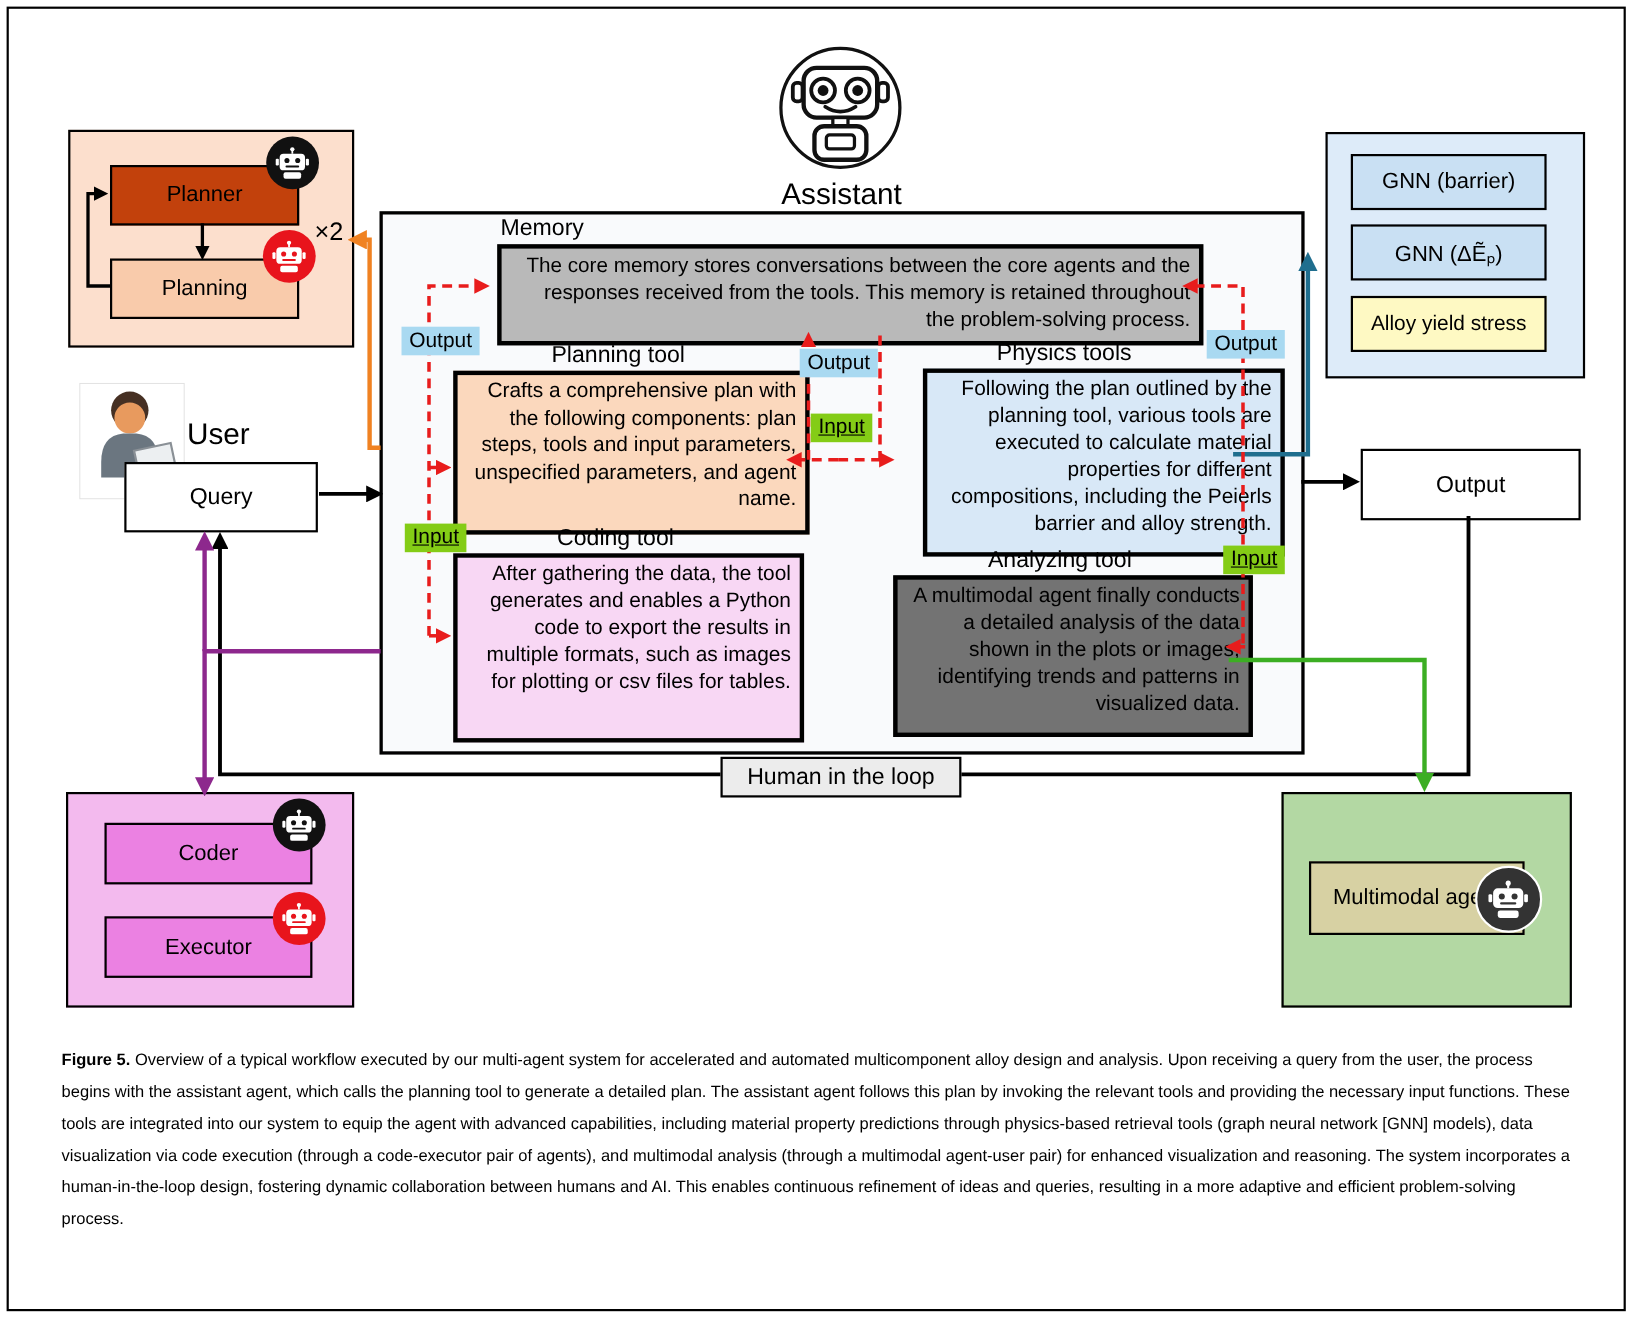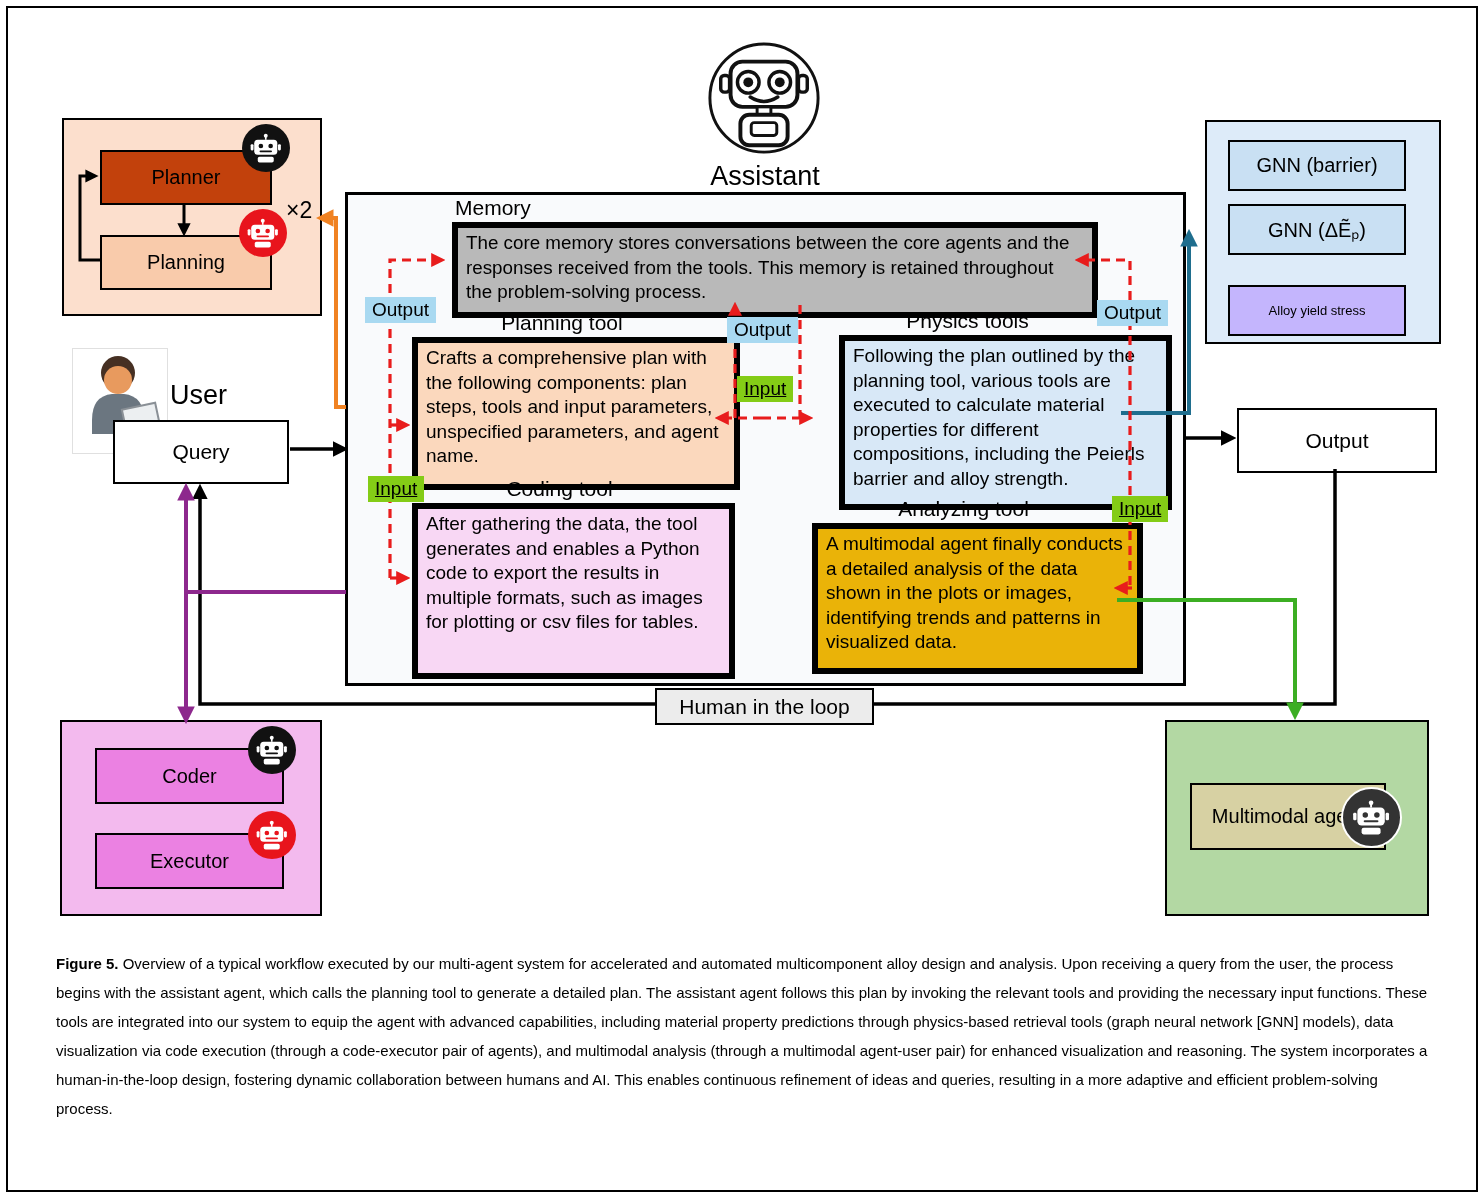--- a/index.html
+++ b/index.html
@@ -2,21 +2,21 @@
 <html><head>
 <meta charset="utf-8">
 <style>
   html,body{margin:0;padding:0;background:#fff;}
   body{font-family:"Liberation Sans",sans-serif;color:#000;}
   .page{position:relative;width:1484px;height:1198px;background:#fff;overflow:hidden;}
   .frame{position:absolute;inset:6px;border:2.5px solid #000;pointer-events:none;z-index:0;}
   .abs{position:absolute;}
   .arrows{position:absolute;left:0;top:0;width:1484px;height:1198px;z-index:5;pointer-events:none;}
   .main-box{position:absolute;left:345px;top:192px;width:835px;height:488px;border:3.5px solid #000;background:#f9fafc;z-index:1;}
-  .tbox{position:absolute;border:6px solid #000000;z-index:2;font-size:19px;line-height:24.5px;padding:3px 8px;}
+  .tbox{position:absolute;border:4px solid #000000;z-index:2;font-size:19px;line-height:24.5px;padding:3px 8px;text-align:right;}
   .ttitle{position:absolute;z-index:2;font-size:21px;text-align:center;}
   .badge{position:absolute;z-index:10;font-size:19px;line-height:26px;padding:0 7px;}
   .badge.out{background:#a9d9f1;}
   .badge.in{background:#84cc16;text-decoration:underline;}
   .group{position:absolute;border:2.5px solid #000;z-index:2;}
   .agent-box{position:absolute;border:2.5px solid #000;z-index:3;display:flex;align-items:center;justify-content:center;font-size:20px;text-align:center;}
   .plain-box{position:absolute;border:2.5px solid #000;background:#fff;z-index:3;display:flex;align-items:center;justify-content:center;font-size:21px;}
   .robot-badge{position:absolute;border-radius:50%;display:flex;align-items:center;justify-content:center;z-index:6;background:var(--bg,#111);}
   .robot-badge svg{width:74%;height:74%;}
   .label-lg{position:absolute;font-size:27px;z-index:4;}
@@ -56,21 +56,21 @@
   <div class="ttitle" style="left:412px;top:311px;width:300px;">Planning tool</div>
   <div class="tbox" style="left:412px;top:337px;width:300px;height:135px;background:#fbd8bd;">Crafts a comprehensive plan with the following components: plan steps, tools and input parameters, unspecified parameters, and agent name.</div>
 
   <div class="ttitle" style="left:815px;top:309px;width:305px;">Physics tools</div>
   <div class="tbox" style="left:815px;top:335px;width:305px;height:157px;background:#d8e8f7;margin-left:24px;">Following the plan outlined by the planning tool, various tools are executed to calculate material properties for different compositions, including the Peierls barrier and alloy strength.</div>
 
   <div class="ttitle" style="left:412px;top:477px;width:295px;">Coding tool</div>
   <div class="tbox" style="left:412px;top:503px;width:295px;height:158px;background:#f8d7f4;">After gathering the data, the tool generates and enables a Python code to export the results in multiple formats, such as images for plotting or csv files for tables.</div>
 
   <div class="ttitle" style="left:812px;top:497px;width:303px;">Analyzing tool</div>
-  <div class="tbox" style="left:812px;top:523px;width:303px;height:133px;background:#eab308;">A multimodal agent finally conducts a detailed analysis of the data shown in the plots or images, identifying trends and patterns in visualized data.</div>
+  <div class="tbox" style="left:812px;top:523px;width:303px;height:133px;background:#737373;">A multimodal agent finally conducts a detailed analysis of the data shown in the plots or images, identifying trends and patterns in visualized data.</div>
 
   <div class="badge out" style="left:365px;top:297px;">Output</div>
   <div class="badge out" style="left:727px;top:317px;">Output</div>
   <div class="badge out" style="left:1097px;top:300px;">Output</div>
   <div class="badge in" style="left:737px;top:376px;">Input</div>
   <div class="badge in" style="left:368px;top:476px;">Input</div>
   <div class="badge in" style="left:1112px;top:496px;">Input</div>
 
   <div class="group" style="left:62px;top:118px;width:256px;height:194px;background:#fcdfcd;"></div>
   <div class="agent-box" style="left:100px;top:150px;width:168px;height:51px;background:#c2410c;">Planner</div>
@@ -99,21 +99,21 @@
       <rect x="48" y="82" width="44" height="5" rx="2" fill="#cfd4d8" stroke="#8a9096" stroke-width="1.5"></rect>
       <circle cx="56" cy="80" r="5" fill="#e89a5e"></circle>
     </svg>
   </div>
   <div class="label-lg" style="left:170px;top:380px;">User</div>
   <div class="plain-box" style="left:113px;top:420px;width:172px;height:60px;">Query</div>
 
   <div class="group" style="left:1205px;top:120px;width:232px;height:220px;background:#ddebf9;"></div>
   <div class="agent-box" style="left:1228px;top:140px;width:174px;height:47px;background:#c9e0f3;border-width:2px;">GNN (barrier)</div>
   <div class="agent-box" style="left:1228px;top:204px;width:174px;height:47px;background:#c9e0f3;border-width:2px;">GNN (ΔẼₚ)</div>
-  <div class="agent-box" style="left:1228px;top:285px;width:174px;height:47px;background:#c4b5fd;border-width:2px;font-size:13px;">Alloy yield stress</div>
+  <div class="agent-box" style="left:1228px;top:269px;width:174px;height:47px;background:#fef9c3;border-width:2px;font-size:19px;">Alloy yield stress</div>
 
   <div class="plain-box" style="left:1237px;top:408px;width:196px;height:61px;">Output</div>
 
   <div class="group" style="left:60px;top:720px;width:258px;height:192px;background:#f3baee;"></div>
   <div class="agent-box" style="left:95px;top:748px;width:185px;height:52px;background:#eb81e2;">Coder</div>
   <div class="agent-box" style="left:95px;top:833px;width:185px;height:52px;background:#eb81e2;">Executor</div>
   <div class="robot-badge" style="left:248px;top:726px;width:48px;height:48px;--bg:#111;--eye:#111;">
       <svg viewBox="0 0 40 40">
         <use href="#mini-robot"></use>
       </svg>

